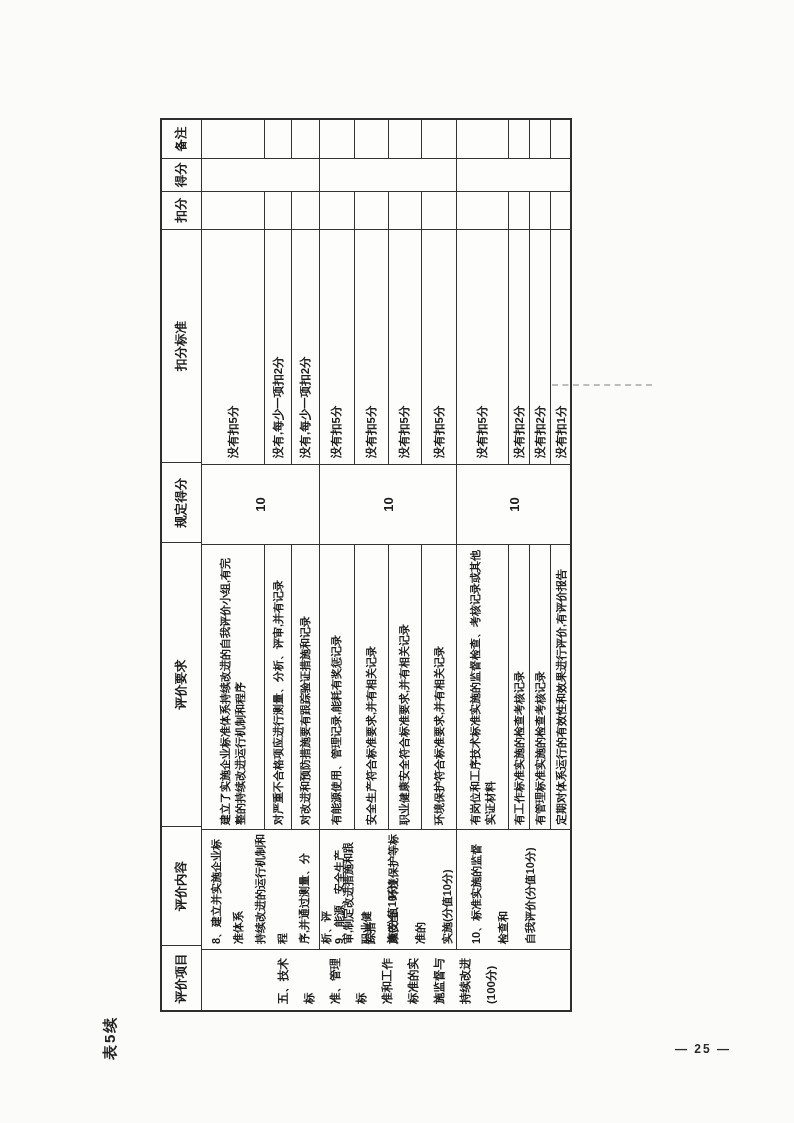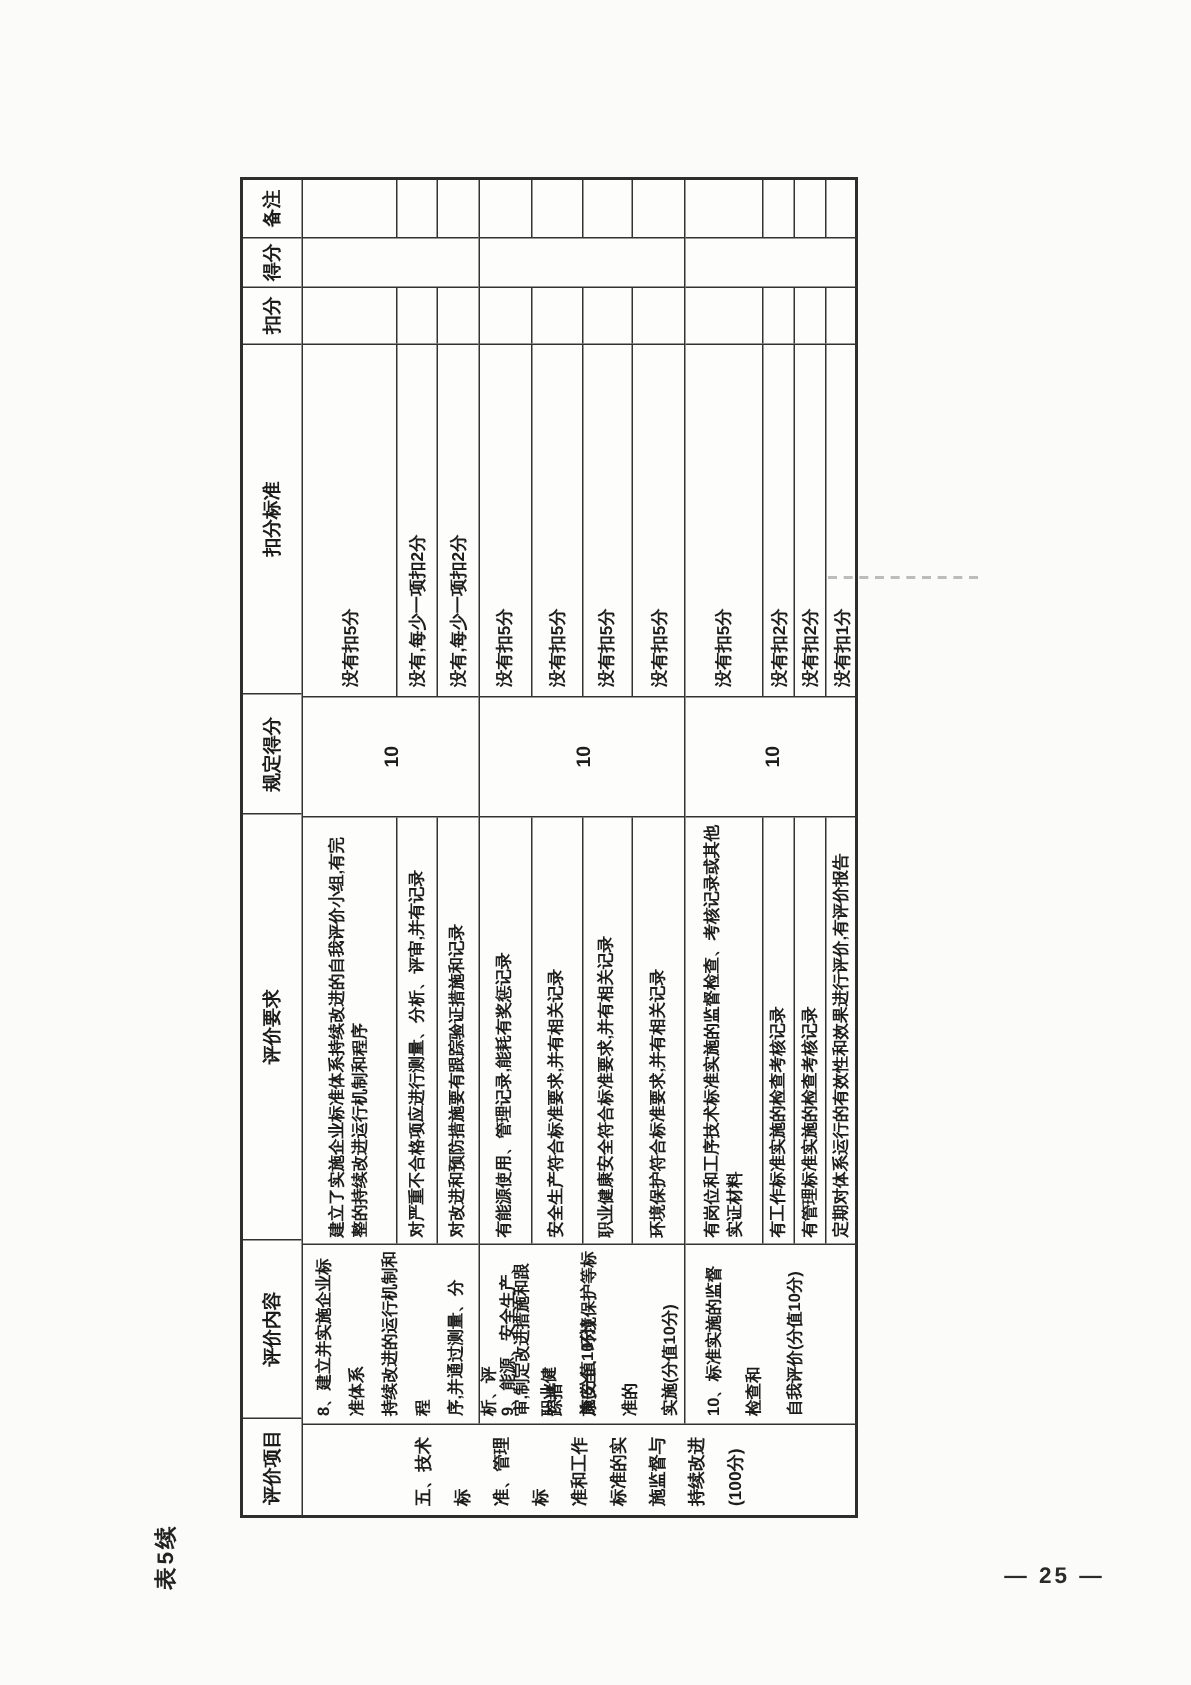--- a/index.html
+++ b/index.html
@@ -78,21 +78,21 @@
     border-right:1px solid #333;
     display:flex; align-items:center; justify-content:center;
     font-size:13px; font-weight:600;
   }
   .empty-merge { border-right:1px solid #333; }
   .pagenum {
     position:absolute;
     left:648px; top:1042px;
     width:110px;
     text-align:center;
-    font-size:15px; font-weight:600; color:#2a2a2a;
+    font-size:12px; font-weight:600; color:#2a2a2a;
     letter-spacing:2px;
   }
   .artifact {
     position:absolute;
     left:552px; top:384px;
     width:100px; height:0;
     border-top:2px dashed #8a8a8a;
     opacity:.55;
   }
 </style>

